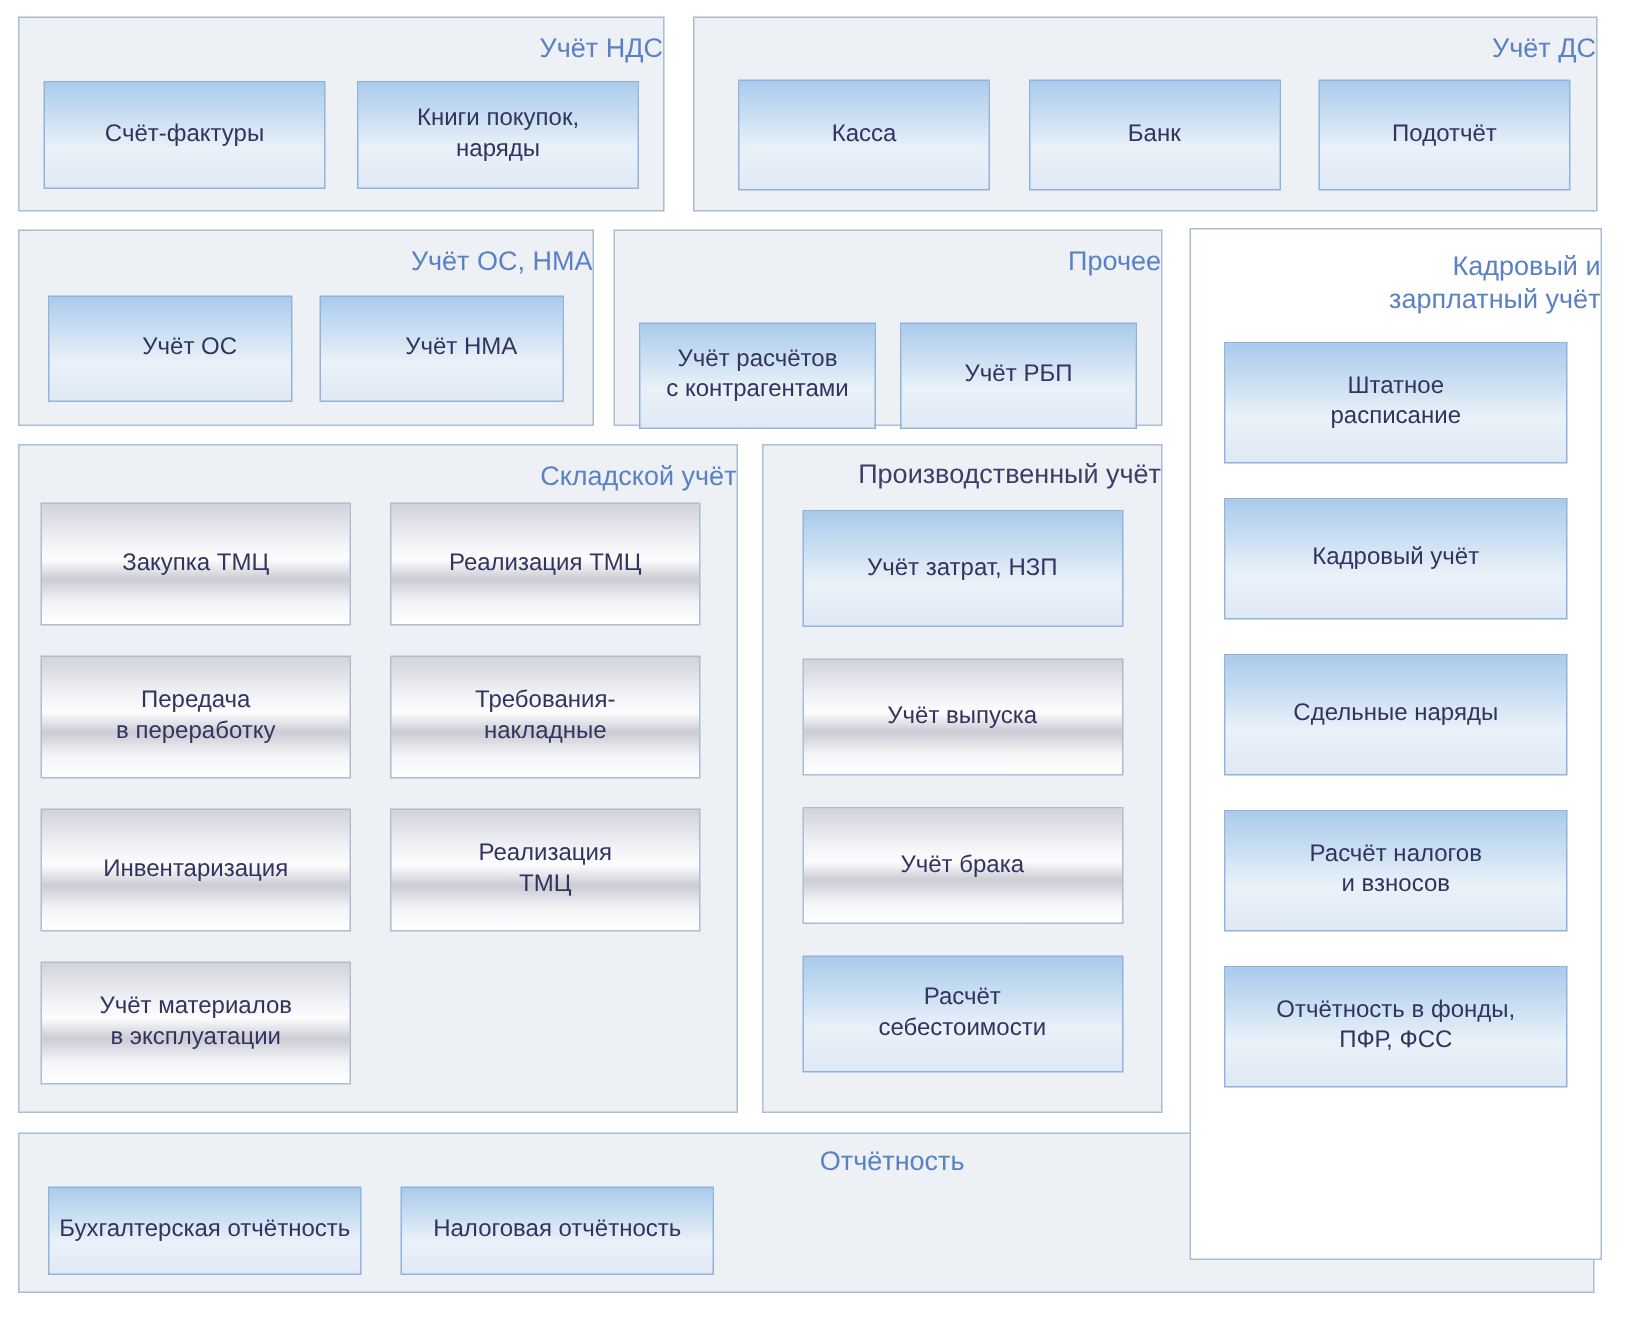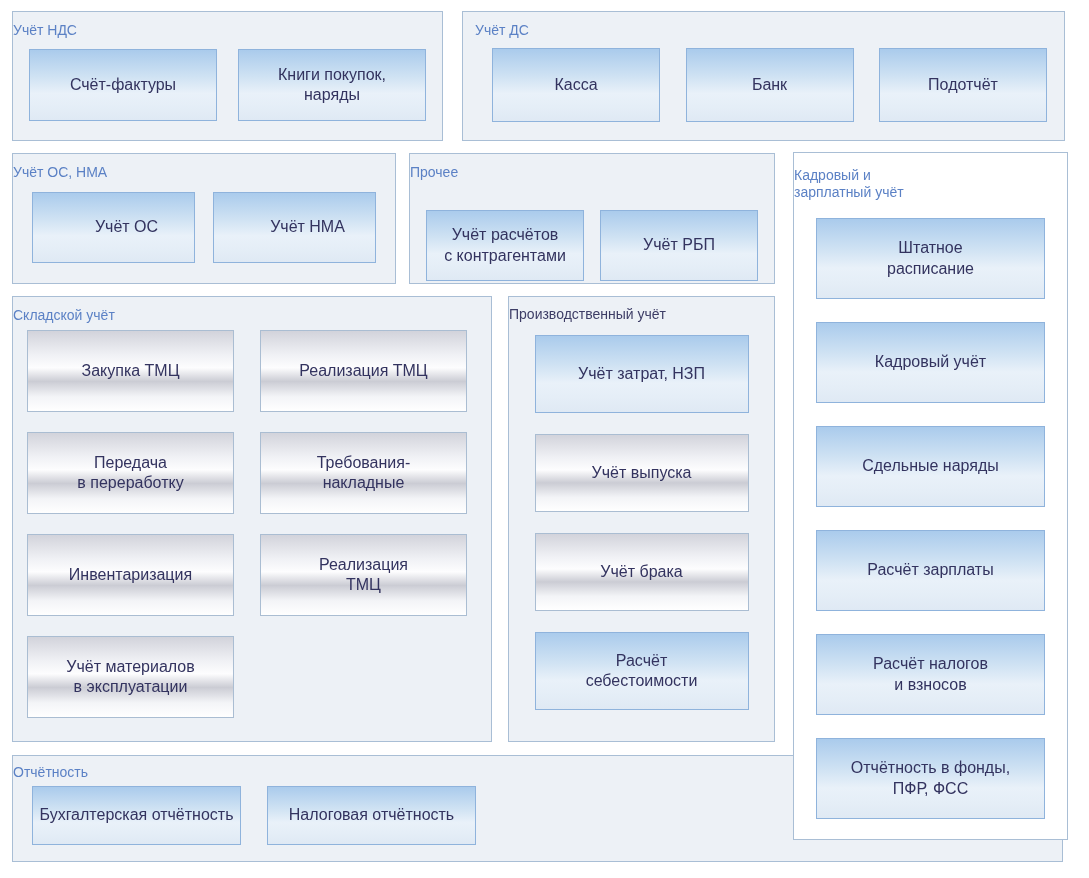--- a/index.html
+++ b/index.html
@@ -14,23 +14,23 @@
   }
 
   .group {
     position: absolute;
     background: #edf1f6;
     border: 1px solid #a9bed5;
   }
 
   .group-title {
     margin-top: 10px;
-    text-align: left;
+    text-align: right;
     color: #5b81c5;
-    font-size: 14px;
+    font-size: 18px;
     font-weight: normal;
     line-height: 1.22;
     white-space: pre-line;
   }
   .title-dark { color: #3d3d66; }
 
   .box {
     display: flex;
     align-items: center;
     justify-content: center;
@@ -126,21 +126,20 @@
   </section>
 
   <section class="group" id="g-hr">
     <div class="group-title">Кадровый и
 зарплатный учёт</div>
     <div class="g-col">
       <div class="box blue">Штатное
 расписание</div>
       <div class="box blue">Кадровый учёт</div>
       <div class="box blue">Сдельные наряды</div>
-      <div class="box blue">Расчёт зарплаты</div>
       <div class="box blue">Расчёт налогов
 и взносов</div>
       <div class="box blue">Отчётность в фонды,
 ПФР, ФСС</div>
     </div>
   </section>
 
   <section class="group" id="g-warehouse">
     <div class="group-title">Складской учёт</div>
     <div class="g-grid">

